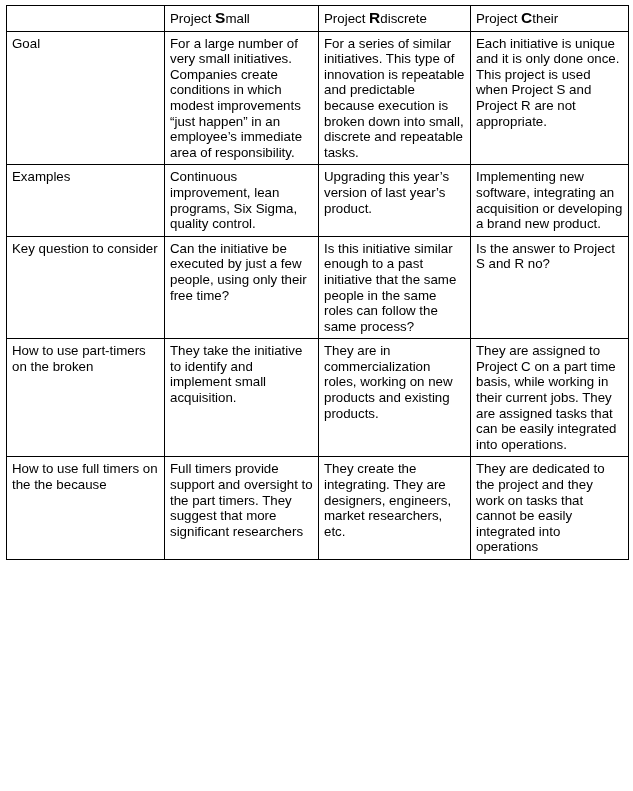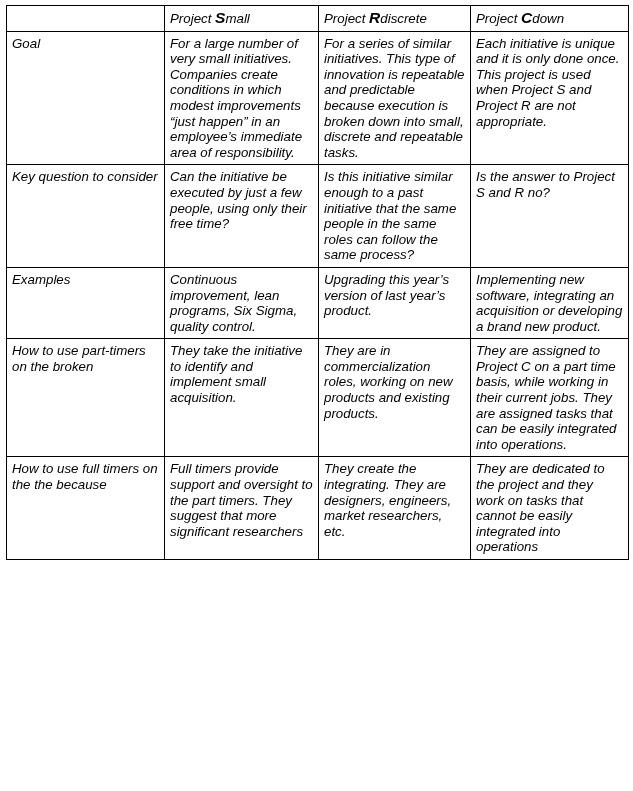--- a/index.html
+++ b/index.html
@@ -13,21 +13,20 @@
     font-family: "Liberation Sans", sans-serif;
     color: #000000;
     overflow: hidden;
   }
   .sheet {
     position: relative;
     width: 562px;
     height: 791px;
     box-sizing: border-box;
     padding: 5px 20px 0 6px;
-    font-style: italic;
   }
   table.matrix {
     border-collapse: collapse;
     table-layout: fixed;
     width: 622px;
     border: 1px solid #000;
   }
   table.matrix td {
     border: 1px solid #000;
     vertical-align: top;
@@ -63,42 +62,42 @@
       <col class="c0">
         <col class="c1">
         <col class="c2">
         <col class="c3">
     </colgroup>
     <tbody>
       <tr>
         <td class="hdr-blank"></td>
         <td class="hdr-cell"><span>Project </span><span class="big">S</span><span>mall</span></td>
         <td class="hdr-cell"><span>Project </span><span class="big">R</span><span>discrete</span></td>
-        <td class="hdr-cell"><span>Project </span><span class="big">C</span><span>down</span></td>
+        <td class="hdr-cell"><span>Project </span><span class="big">C</span><span>their</span></td>
       </tr>
 
       <tr>
         <td class="rowlabel cell-text">Goal</td>
         <td class="cell-text">For a large number of very small initiatives. Companies create conditions in which modest improvements “just happen” in an employee’s immediate area of responsibility.</td>
         <td class="cell-text">For a series of similar initiatives. This type of innovation is repeatable and predictable because execution is broken down into small, discrete and repeatable tasks.</td>
         <td class="cell-text">Each initiative is unique and it is only done once. This project is used when Project S and Project R are not appropriate.</td>
       </tr>
 
       <tr>
+        <td class="rowlabel cell-text">Examples</td>
+        <td class="cell-text">Continuous improvement, lean programs, Six Sigma, quality control.</td>
+        <td class="cell-text">Upgrading this year’s version of last year’s product.</td>
+        <td class="cell-text">Implementing new software, integrating an acquisition or developing a brand new product.</td>
+      </tr>
+
+      <tr>
         <td class="rowlabel cell-text">Key question to consider</td>
         <td class="cell-text">Can the initiative be executed by just a few people, using only their free time?</td>
         <td class="cell-text">Is this initiative similar enough to a past initiative that the same people in the same roles can follow the same process?</td>
         <td class="cell-text">Is the answer to Project S and R no?</td>
-      </tr>
-
-      <tr>
-        <td class="rowlabel cell-text">Examples</td>
-        <td class="cell-text">Continuous improvement, lean programs, Six Sigma, quality control.</td>
-        <td class="cell-text">Upgrading this year’s version of last year’s product.</td>
-        <td class="cell-text">Implementing new software, integrating an acquisition or developing a brand new product.</td>
       </tr>
 
       <tr>
         <td class="rowlabel cell-text">How to use part-timers on the broken</td>
         <td class="cell-text">They take the initiative to identify and implement small acquisition.</td>
         <td class="cell-text">They are in commercialization roles, working on new products and existing products.</td>
         <td class="cell-text">They are assigned to Project C on a part time basis, while working in their current jobs. They are assigned tasks that can be easily integrated into operations.</td>
       </tr>
 
       <tr>

